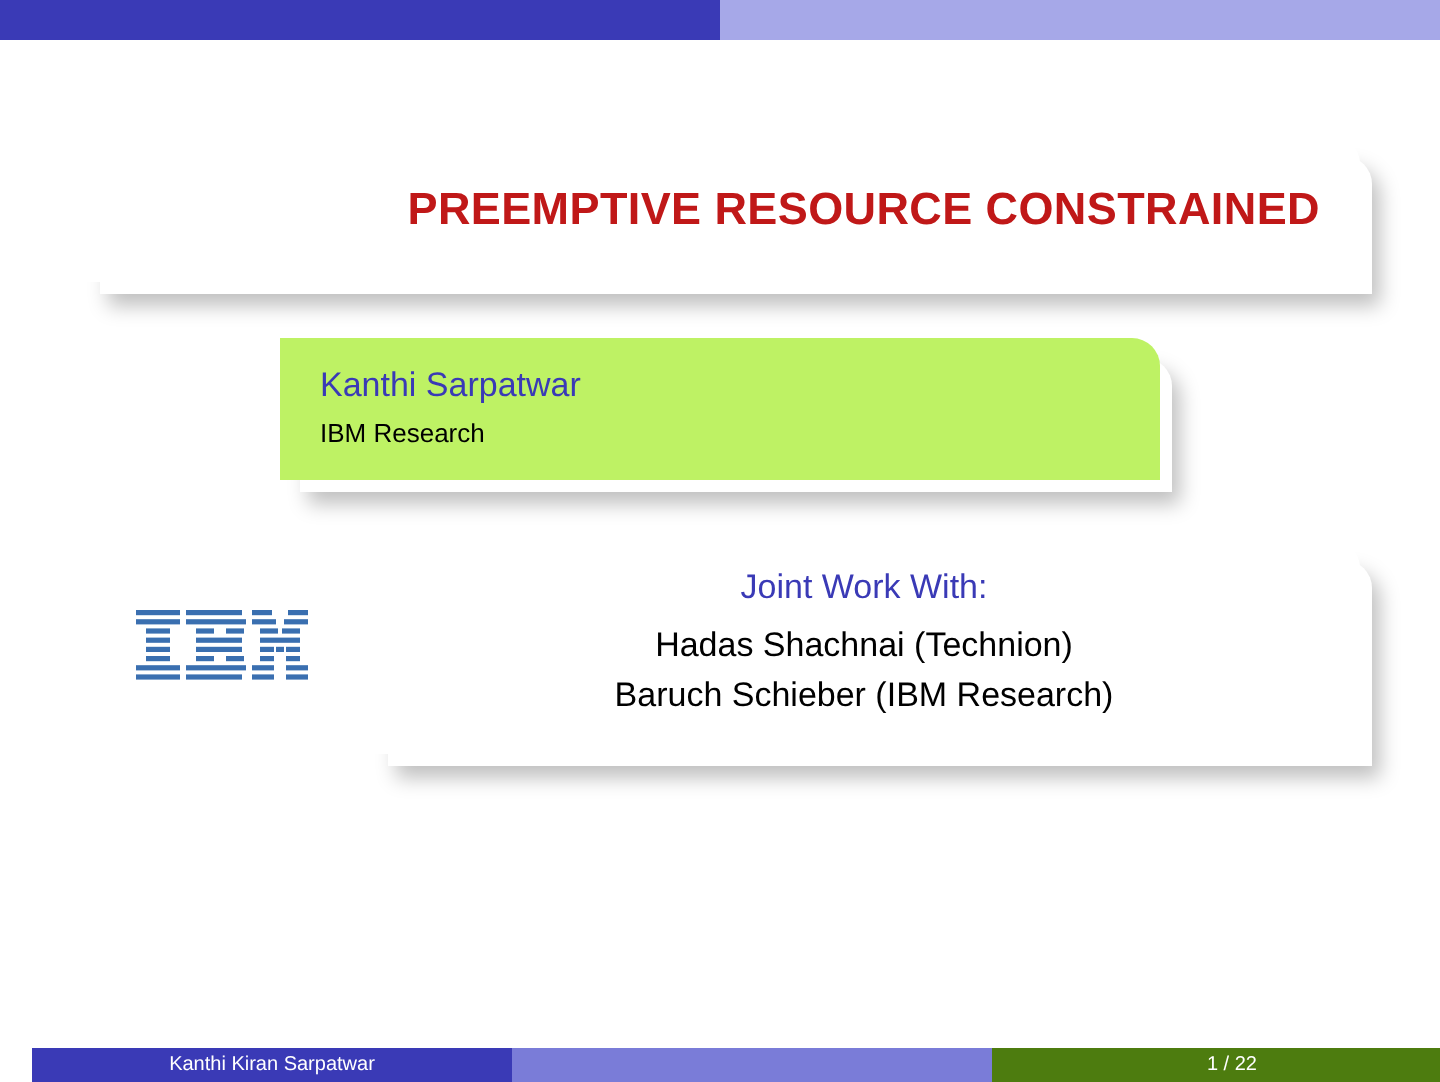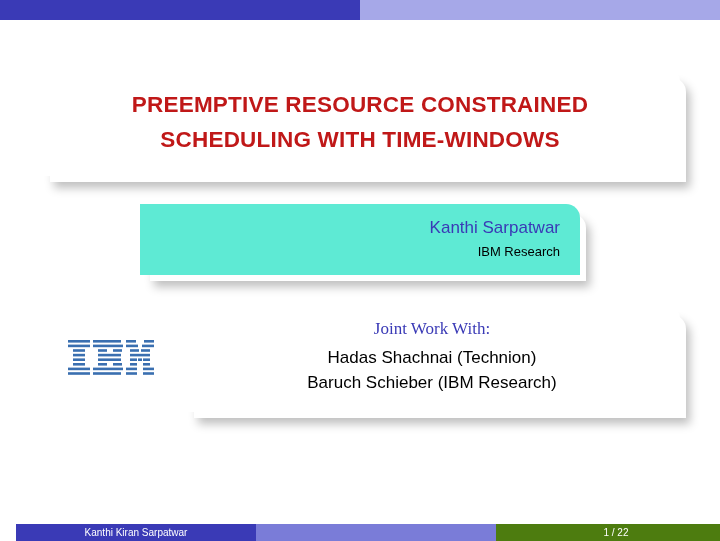--- a/index.html
+++ b/index.html
@@ -25,21 +25,21 @@
     background: #a6a8e8;
     flex: 0 0 50%;
     height: 100%;
   }
   .title-block {
     margin: 48px 40px 0 40px;
     position: relative;
     background: #ffffff;
     border-top-right-radius: 14px;
     padding: 20px 20px 18px 20px;
-    text-align: center;
+    text-align: right;
   }
   .title-block::after {
     content: "";
     position: absolute;
     right: -6px;
     top: 10px;
     bottom: -6px;
     left: 10px;
     box-shadow: 4px 6px 10px rgba(0,0,0,0.25);
     z-index: -1;
@@ -48,24 +48,24 @@
   .title-text {
     color: #c01818;
     font-weight: bold;
     font-size: 22.5px;
     line-height: 1.55;
     letter-spacing: 0.2px;
   }
   .author-block {
     margin: 28px 140px 0 140px;
     position: relative;
-    background: #5eead4;
+    background: #bef264;
     border-top-right-radius: 14px;
     padding: 14px 20px 16px 20px;
-    text-align: right;
+    text-align: left;
   }
   .author-block::after {
     content: "";
     position: absolute;
     right: -6px;
     top: 10px;
     bottom: -6px;
     left: 10px;
     box-shadow: 4px 6px 10px rgba(0,0,0,0.25);
     z-index: -1;
@@ -107,21 +107,20 @@
     bottom: -6px;
     left: 10px;
     box-shadow: 4px 6px 10px rgba(0,0,0,0.25);
     z-index: -1;
     border-top-right-radius: 14px;
   }
   .joint-heading {
     color: #3a3ab6;
     font-size: 17px;
     margin-bottom: 6px;
-    font-family: Liberation Serif, serif;
   }
   .coauthor {
     color: #000;
     font-size: 17px;
     line-height: 1.5;
   }
   .footer {
     position: absolute;
     left: 16px;
     bottom: 0;
@@ -156,21 +155,20 @@
 <body>
 
 <div class="topbar">
   <div class="topbar-dark"></div>
   <div class="topbar-light"></div>
 </div>
 
 <div class="title-block">
   <div class="title-text">
     <span>PREEMPTIVE RESOURCE CONSTRAINED</span><br>
-    <span>SCHEDULING WITH TIME-WINDOWS</span>
   </div>
 </div>
 
 <div class="author-block">
   <div class="name-blue">Kanthi Sarpatwar</div>
   <div class="affil">IBM Research</div>
 </div>
 
 <div class="joint-row">
   <div class="ibm-logo">

